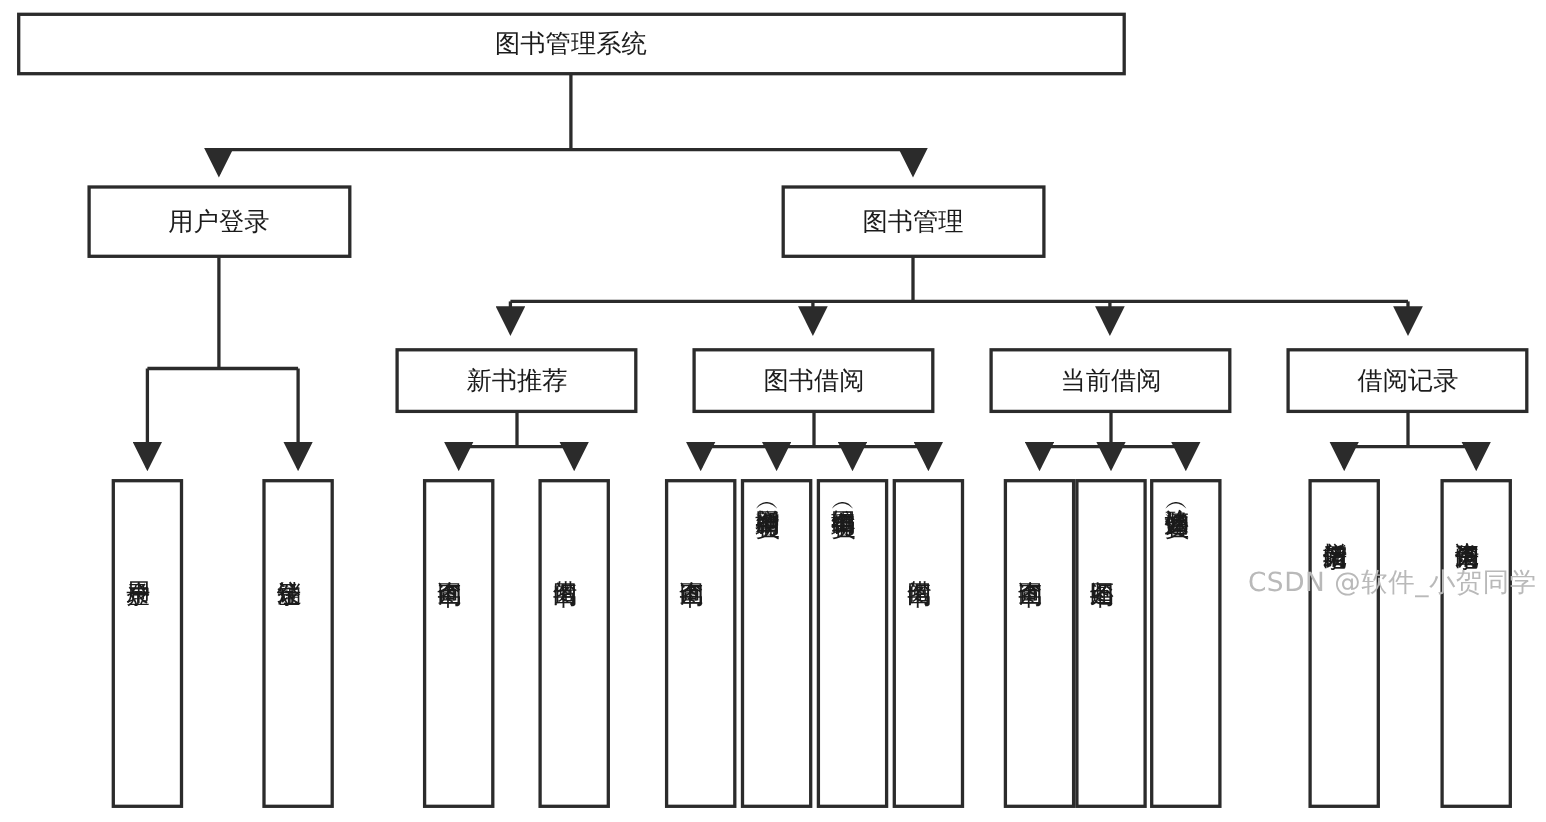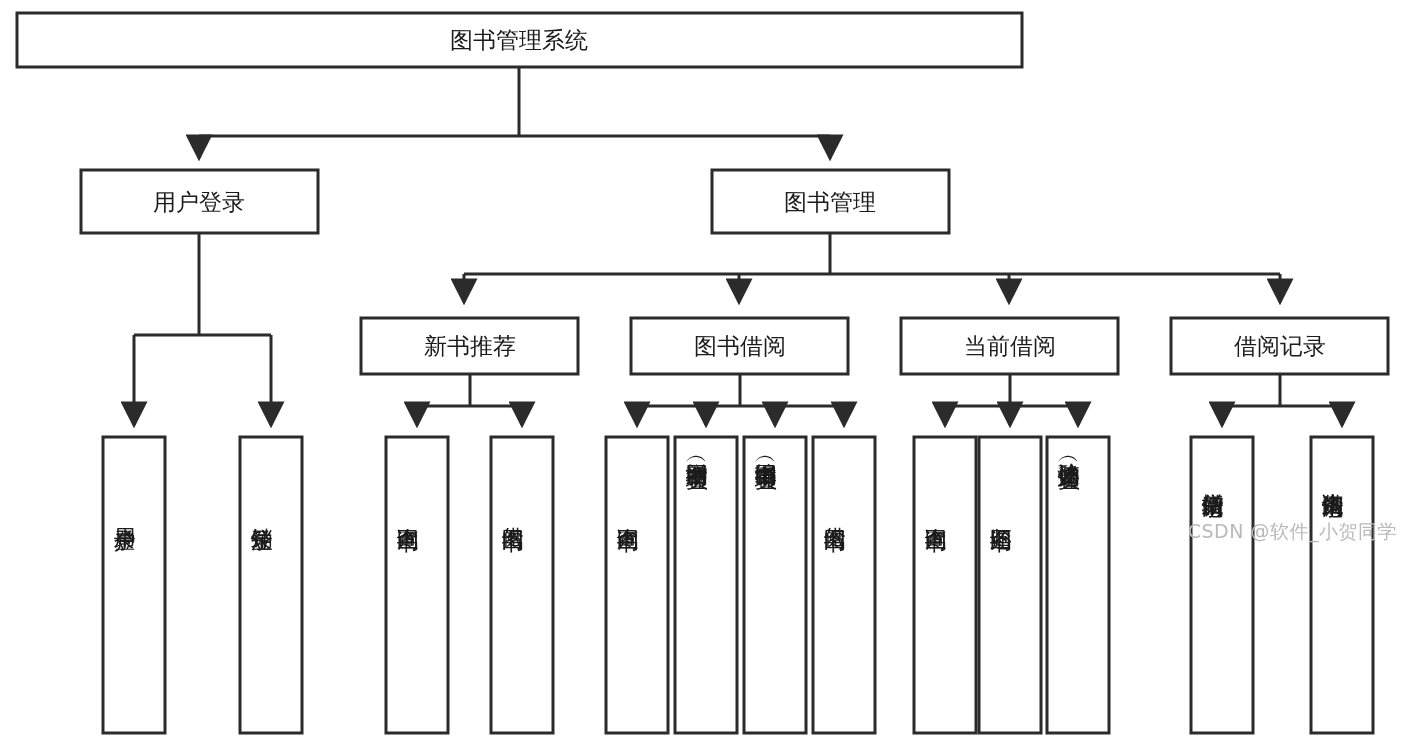--- a/index.html
+++ b/index.html
@@ -59,21 +59,21 @@
     color: #1b1b1b;
     letter-spacing: 1px;
     white-space: nowrap;
     pointer-events: none;
   }
   .watermark {
     position: absolute;
     right: 8px;
     bottom: 4px;
     font-family: "DejaVu Sans", "Liberation Sans", sans-serif;
-    font-size: 19px;
+    font-size: 24px;
     color: #b9b9b9;
     white-space: nowrap;
     letter-spacing: 0.5px;
   }
 </style>
 </head>
 <body>
 
 <div id="diagram-root">
 

